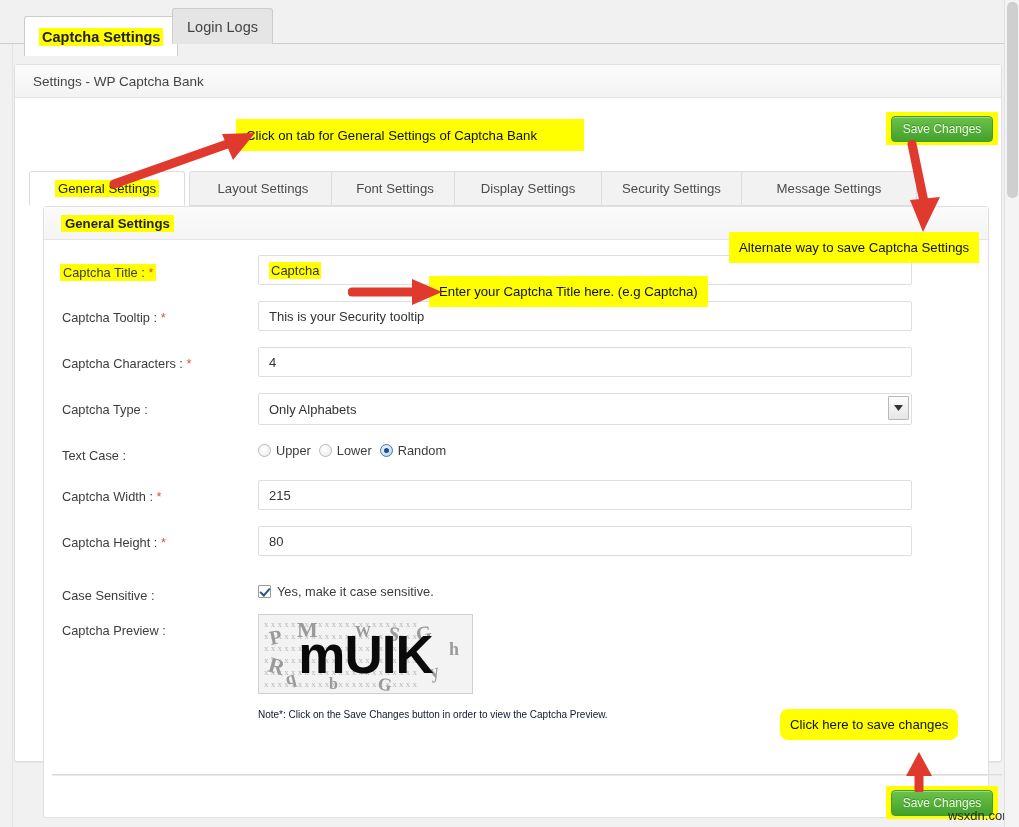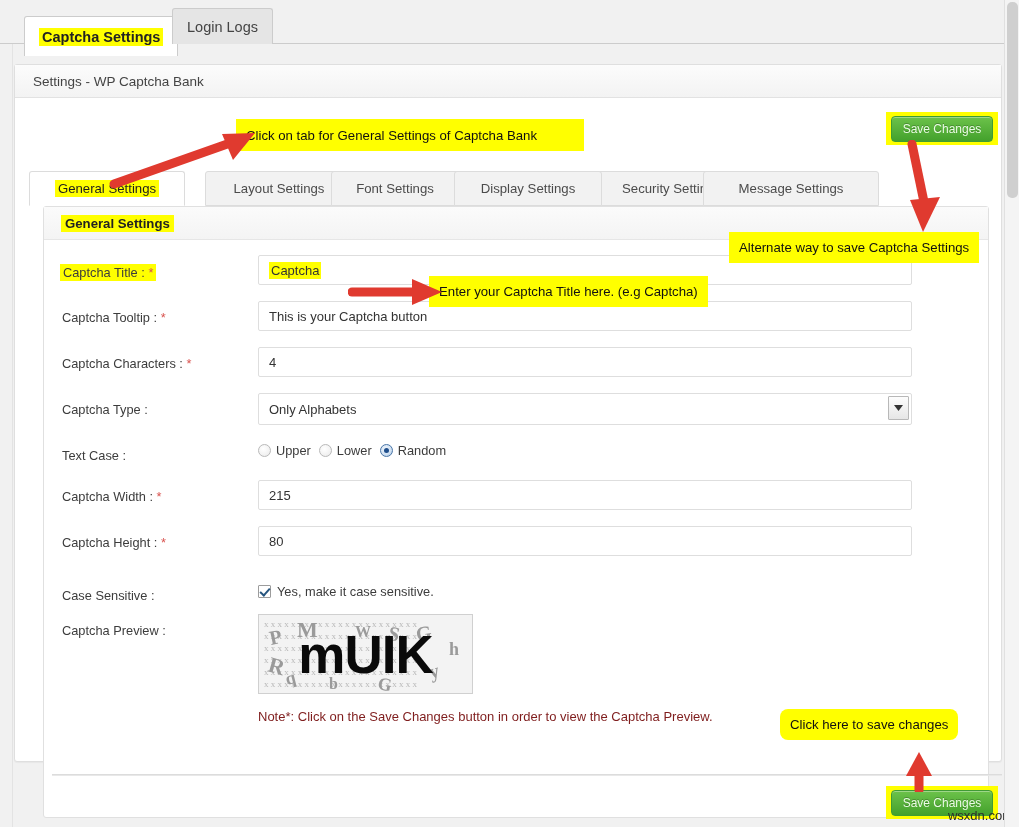--- a/index.html
+++ b/index.html
@@ -170,21 +170,21 @@
   .preview svg { position: absolute; left:0; top:0; }
   .previewtext {
     position: absolute; left: 0; top: 0; width: 100%; height: 100%;
     display: flex; align-items: center; justify-content: center;
     font-family: "Liberation Sans", sans-serif;
     font-weight: bold; font-size: 53px; color: #0a0a0a;
     letter-spacing: -1px;
   }
   .note {
     position: absolute; left: 214px; top: 0;
-    font-size: 13px; color: #7f1d1d;
+    font-size: 10px; color: #0f172a;
   }
 
   
   .btn-green {
     border: 1px solid #3f9c35;
     border-radius: 4px;
     background: linear-gradient(#6cc24a, #43a12c);
     color: #eafce4;
     font-size: 12px;
     display: flex; align-items: center; justify-content: center;
@@ -246,33 +246,33 @@
 
   <div class="panel">
     <div class="panel-head">
       <span>Settings - WP Captcha Bank</span>
     </div>
 
     <div class="ptabs">
       <div class="ptab active" style="left:0px;width:156px;">
         <span class="lbl">General Settings</span>
       </div>
-      <div class="ptab" style="left:160px;width:148px;margin-left:16px;">
+      <div class="ptab" style="left:160px;width:148px;">
         <span>Layout Settings</span>
       </div>
       <div class="ptab" style="left:302px;width:128px;">
         <span>Font Settings</span>
       </div>
       <div class="ptab" style="left:568px;width:149px;">
         <span>Security Settings</span>
       </div>
       <div class="ptab" style="left:425px;width:148px;">
         <span>Display Settings</span>
       </div>
-      <div class="ptab" style="left:674px;width:176px;">
+      <div class="ptab" style="left:712px;width:176px;">
         <span>Message Settings</span>
       </div>
     </div>
 
     <div class="formcard">
       <div class="formcard-head">
         <span class="lbl">General Settings</span>
       </div>
 
       <div class="row" style="top:48px;">
@@ -284,21 +284,21 @@
           <span style="background:#ffff00;padding:1px 2px;">Captcha</span>
         </div>
       </div>
 
       <div class="row" style="top:94px;">
         <div class="rowlabel">
           <span>Captcha Tooltip :</span>
           <span class="req">*</span>
         </div>
         <div class="field">
-          <span>This is your Captcha button</span>
+          <span>This is your Security tooltip</span>
         </div>
       </div>
 
       <div class="row" style="top:140px;">
         <div class="rowlabel">
           <span>Captcha Characters :</span>
           <span class="req">*</span>
         </div>
         <div class="field">
           <span>4</span>

